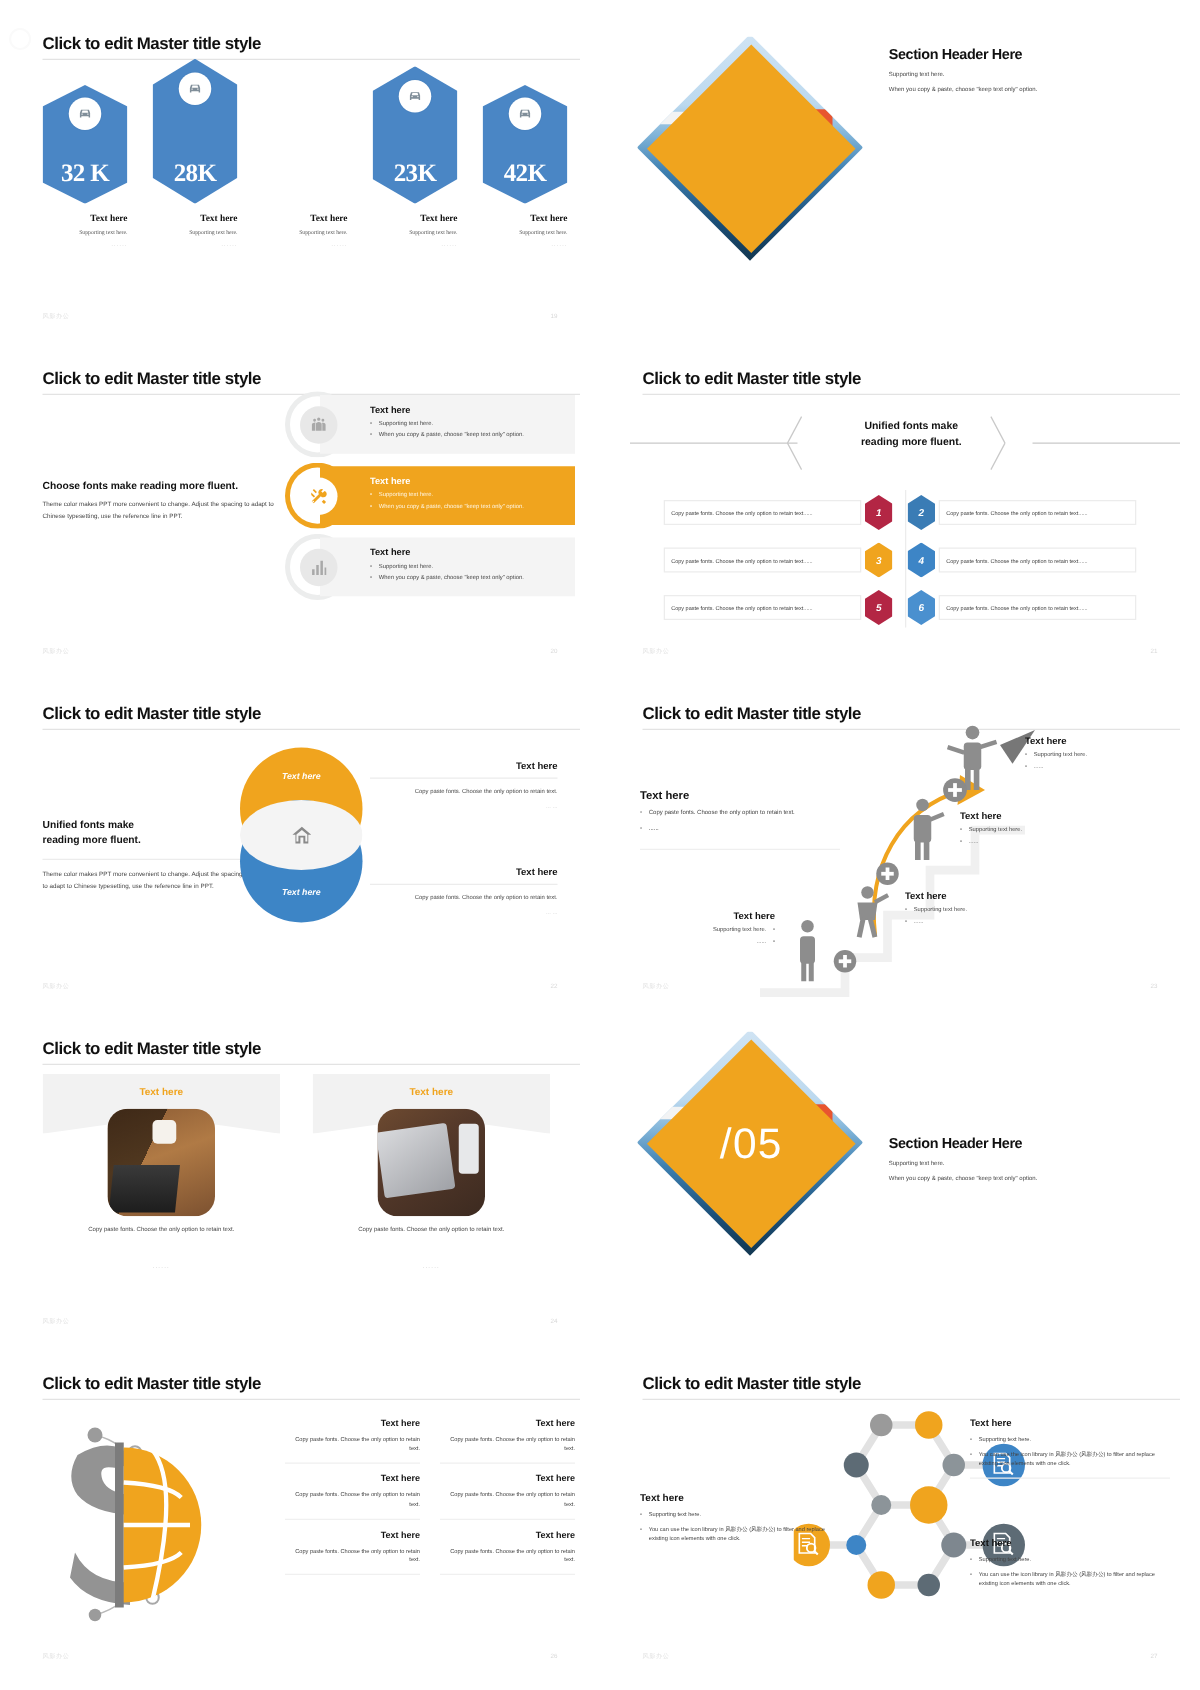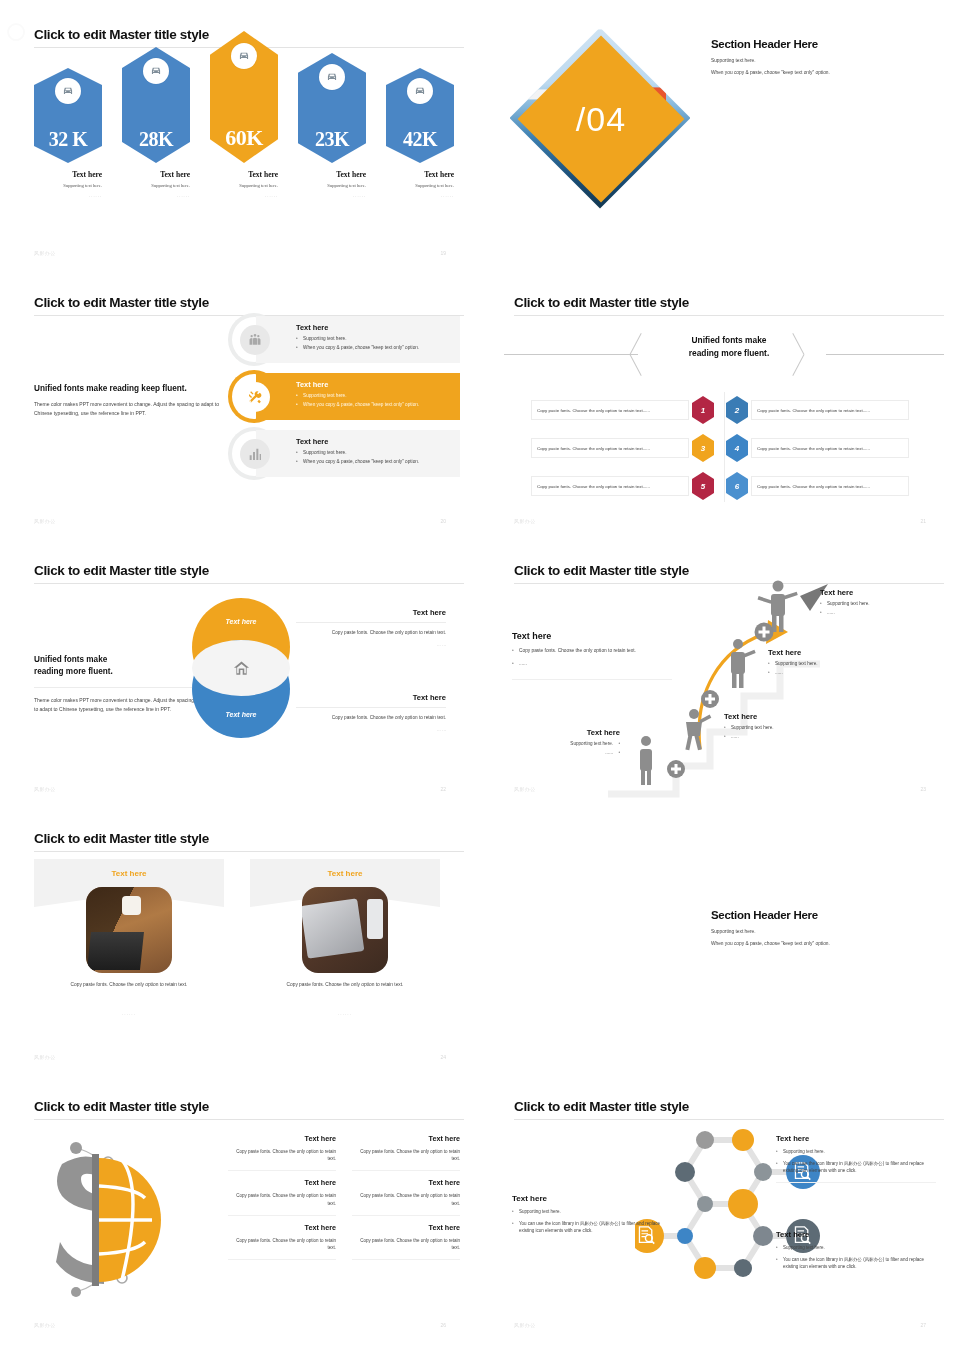--- a/index.html
+++ b/index.html
@@ -274,28 +274,20 @@
               </svg>
           </div>
           <div class="kpi">28K</div>
         </div>
         <div class="hexcap">Text here</div>
         <div class="hexsub">Supporting text here.</div>
         <div class="hexdots">......</div>
       </div>
 
       <div class="hexcol" style="left:176px;">
-        <div class="hex accent tall" style="height:132px">
-          <div class="hexicon" style="top:12px">
-            <svg viewBox="0 0 24 24">
-                <path d="M5 11l1.5-4.5h11L19 11v6h-2v-1.5H7V17H5v-6zm2.5-.5h9l-1-3h-7l-1 3zM8 13.5a1 1 0 100-2 1 1 0 000 2zm8 0a1 1 0 100-2 1 1 0 000 2z"></path>
-              </svg>
-          </div>
-          <div class="kpi">60K</div>
-        </div>
         <div class="hexcap">Text here</div>
         <div class="hexsub">Supporting text here.</div>
         <div class="hexdots">......</div>
       </div>
 
       <div class="hexcol" style="left:264px;">
         <div class="hex" style="height:110px">
           <div class="hexicon" style="top:11px">
             <svg viewBox="0 0 24 24">
                 <path d="M5 11l1.5-4.5h11L19 11v6h-2v-1.5H7V17H5v-6zm2.5-.5h9l-1-3h-7l-1 3zM8 13.5a1 1 0 100-2 1 1 0 000 2zm8 0a1 1 0 100-2 1 1 0 000 2z"></path>
@@ -330,35 +322,34 @@
   <div class="slide" style="left:480px;top:0">
     <div class="diamond-wrap">
       <div class="diamond-photo">
         <div class="photo-inner">
           <div class="photo-ship2"></div>
           <div class="photo-ship"></div>
           <div class="photo-mark">M</div>
         </div>
       </div>
       <div class="diamond-top"></div>
-      <div class="diamond-num">/04</div>
     </div>
     <div class="sec-txt">
       <div class="sec-h">Section Header Here</div>
       <div class="sec-p1">Supporting text here.</div>
       <div class="sec-p2">When you copy &amp; paste, choose "keep text only" option.</div>
     </div>
   </div>
 
   <div class="slide" style="left:0;top:268px">
     <div class="s-title">Click to edit Master title style</div>
     <div class="s-rule"></div>
 
     <div class="lead">
-      <div class="lead-h">Unified fonts make reading keep fluent.</div>
+      <div class="lead-h">Choose fonts make reading more fluent.</div>
       <div class="lead-p">Theme color makes PPT more convenient to change. Adjust the spacing to adapt to Chinese typesetting, use the reference line in PPT.</div>
     </div>
 
     <div class="bands">
       <div class="band">
         <div class="arc"></div>
         <div class="panel">
           <div class="band-h">Text here</div>
           <ul>
               <li>Supporting text here.</li>
@@ -622,20 +613,31 @@
         </div>
       <div class="cap">Copy paste fonts. Choose the only option to retain text.</div>
       <div class="dots">......</div>
     </div>
 
     <div class="s-foot">风影办公</div>
     <div class="s-num">24</div>
   </div>
 
   <div class="slide" style="left:480px;top:804px">
+    <div class="diamond-wrap" style="top:38px">
+      <div class="diamond-photo">
+        <div class="photo-inner">
+          <div class="photo-ship2"></div>
+          <div class="photo-ship"></div>
+          <div class="photo-mark">M</div>
+        </div>
+      </div>
+      <div class="diamond-top"></div>
+      <div class="diamond-num">/05</div>
+    </div>
     <div class="sec-txt" style="top:105px">
       <div class="sec-h">Section Header Here</div>
       <div class="sec-p1">Supporting text here.</div>
       <div class="sec-p2">When you copy &amp; paste, choose "keep text only" option.</div>
     </div>
   </div>
 
   <div class="slide" style="left:0;top:1072px">
     <div class="s-title">Click to edit Master title style</div>
     <div class="s-rule"></div>

